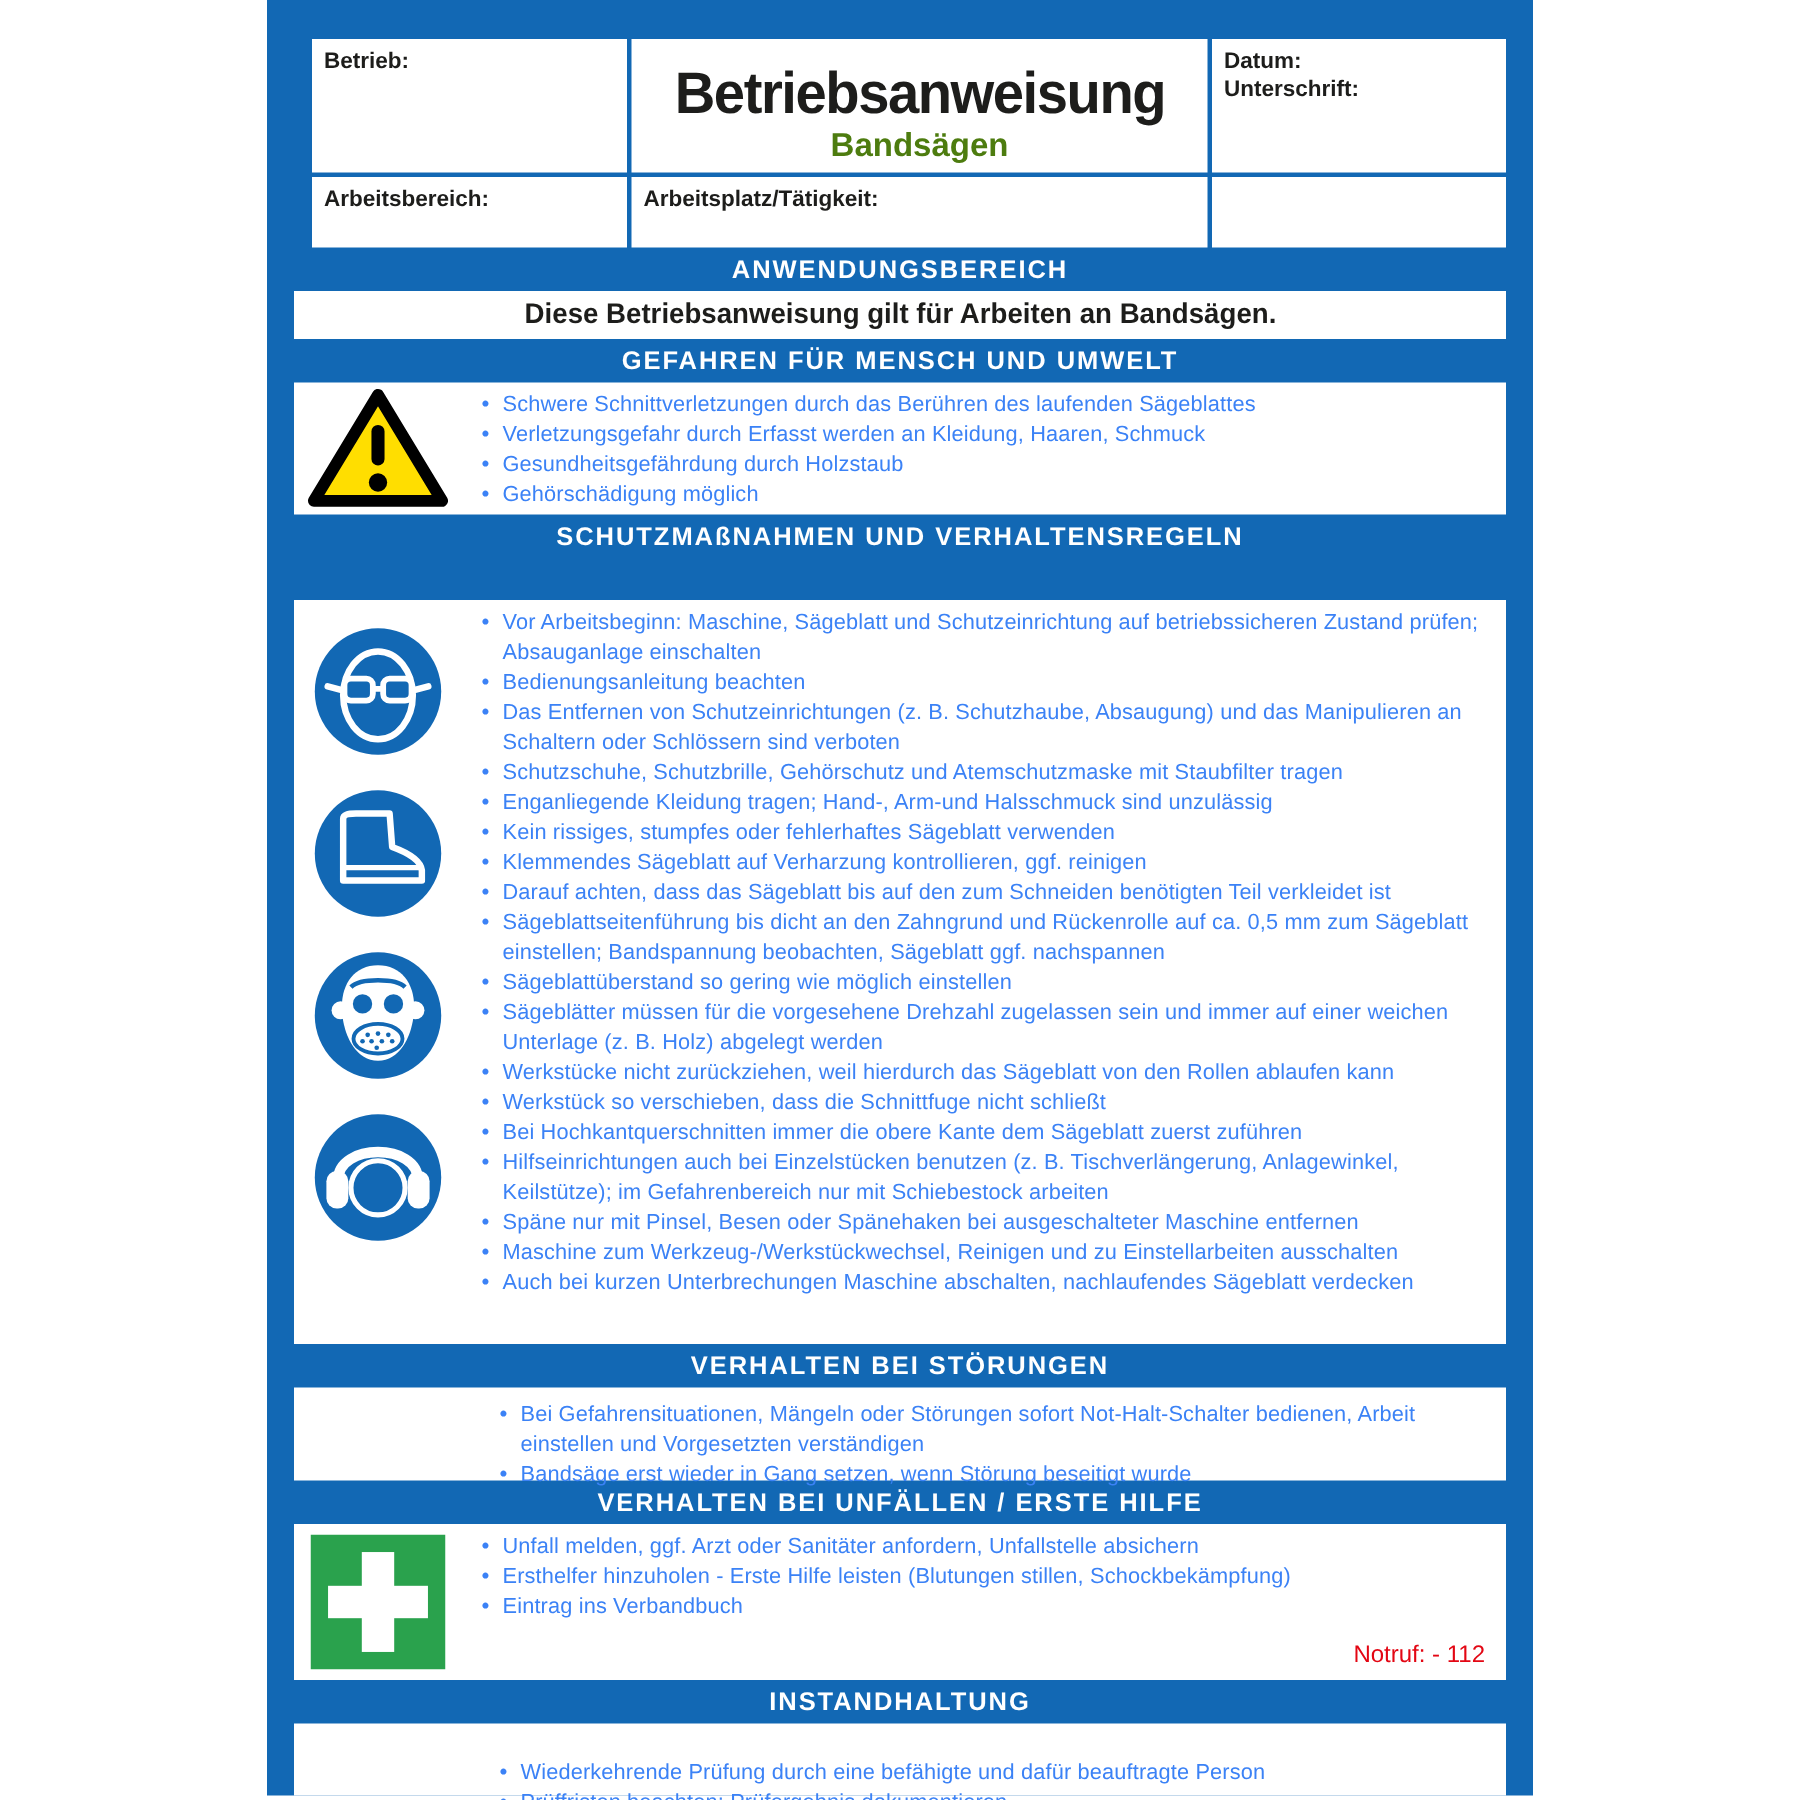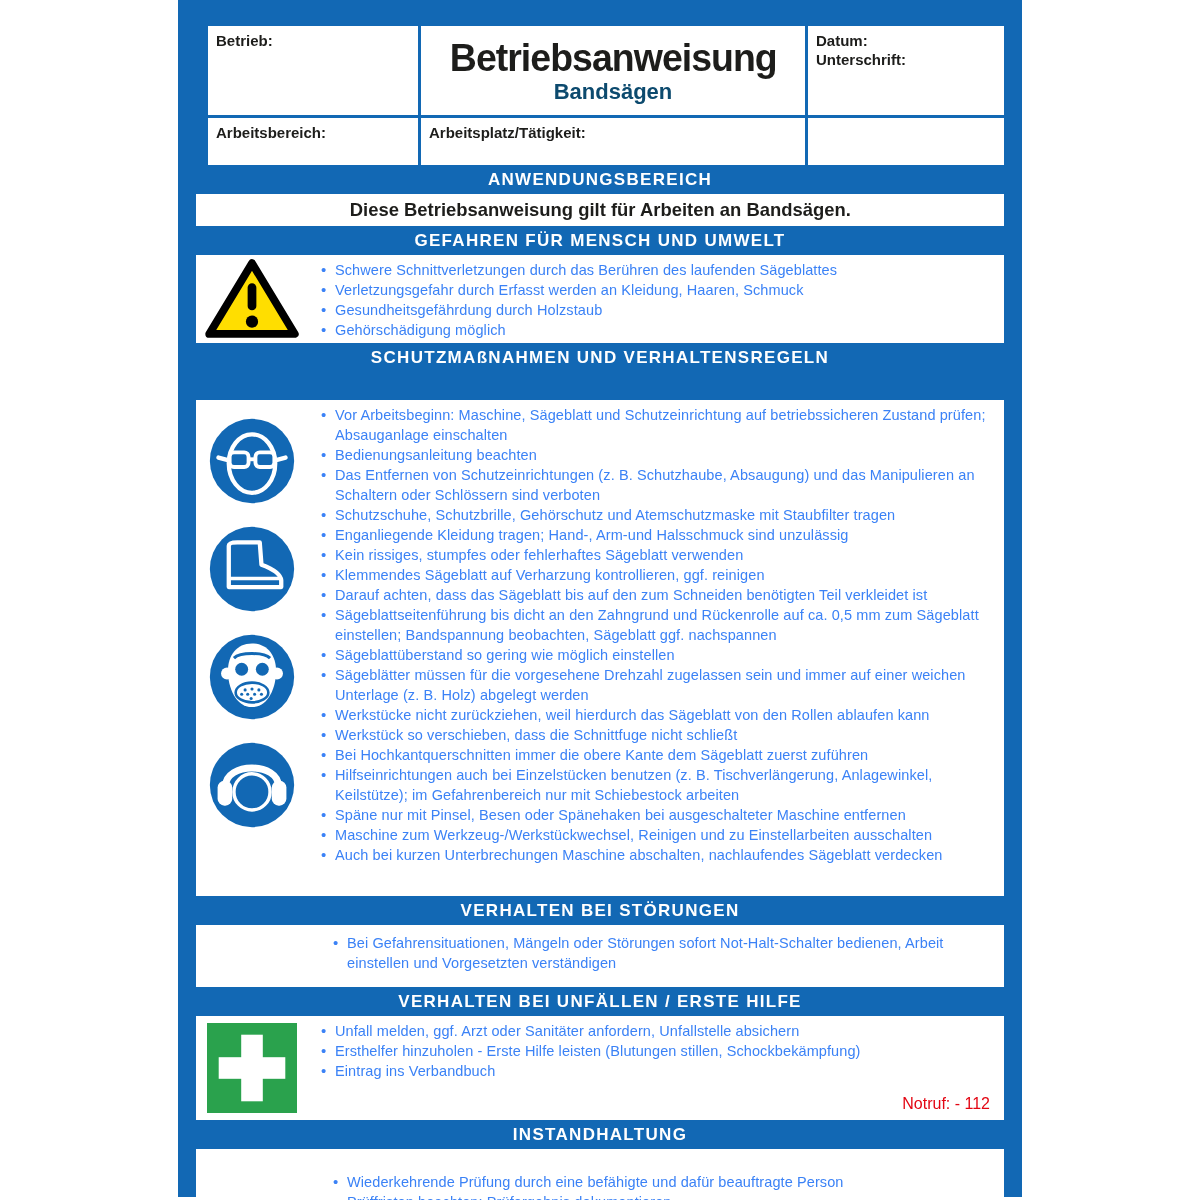--- a/index.html
+++ b/index.html
@@ -10,26 +10,26 @@
   }
   .page{position:relative;width:1200px;height:1200px;background:#fff;overflow:hidden;}
   .poster{
     position:absolute;left:178px;top:0;width:844px;height:1197px;
     background:#1268b4;box-sizing:border-box;padding:26px 18px 0 18px;
   }
   
   .hdr{display:grid;grid-template-columns:210px 1fr 196px;grid-template-rows:89px 47px;gap:3px;margin-left:12px;}
   .cell{background:#fff;box-sizing:border-box;padding:5px 8px;color:#1d1d1b;}
   .cell .lbl{font-weight:bold;font-size:15px;line-height:19px;}
-  .title-cell{display:flex;flex-direction:column;align-items:center;justify-content:center;}
+  .title-cell{display:flex;flex-direction:column;align-items:center;justify-content:flex-end;}
   .doc-title{
     font-weight:bold;font-size:39px;line-height:42px;letter-spacing:-1px;
     transform:scaleX(.96);white-space:nowrap;color:#1d1d1b;
   }
-  .doc-subtitle{font-weight:bold;font-size:22px;line-height:26px;color:#0c4a6e;}
+  .doc-subtitle{font-weight:bold;font-size:22px;line-height:26px;color:#4d7c0f;}
   
   .band{
     color:#fff;font-weight:bold;font-size:17px;line-height:22px;height:22px;
     text-align:center;letter-spacing:1.3px;margin:4px 0 3px 0;white-space:nowrap;
   }
   
   .wbox{background:#fff;box-sizing:border-box;position:relative;}
   .statement-box{height:32px;display:flex;align-items:center;justify-content:center;}
   .statement{font-weight:bold;font-size:19px;color:#1d1d1b;transform:scaleX(.97);white-space:nowrap;}
   .hazard-box{height:88px;display:flex;}
@@ -177,20 +177,21 @@
           <li>Späne nur mit Pinsel, Besen oder Spänehaken bei ausgeschalteter Maschine entfernen</li>
           <li>Maschine zum Werkzeug-/Werkstückwechsel, Reinigen und zu Einstellarbeiten ausschalten</li>
           <li>Auch bei kurzen Unterbrechungen Maschine abschalten, nachlaufendes Sägeblatt verdecken</li>
         </ul>
     </div>
 
     <div class="band">VERHALTEN BEI STÖRUNGEN</div>
     <div class="wbox fault-box">
       <ul class="bullets">
           <li>Bei Gefahrensituationen, Mängeln oder Störungen sofort Not-Halt-Schalter bedienen, Arbeit einstellen und Vorgesetzten verständigen</li>
+          <li>Bandsäge erst wieder in Gang setzen, wenn Störung beseitigt wurde</li>
         </ul>
     </div>
 
     <div class="band">VERHALTEN BEI UNFÄLLEN / ERSTE HILFE</div>
     <div class="wbox aid-box">
       <div class="icon-col">
         <div class="icon aid">
           <svg viewBox="0 0 100 100" xmlns="http://www.w3.org/2000/svg">
             <rect width="100" height="100" fill="#2aa24d"></rect>
             <rect x="38" y="13" width="24" height="74" fill="#fff"></rect>

